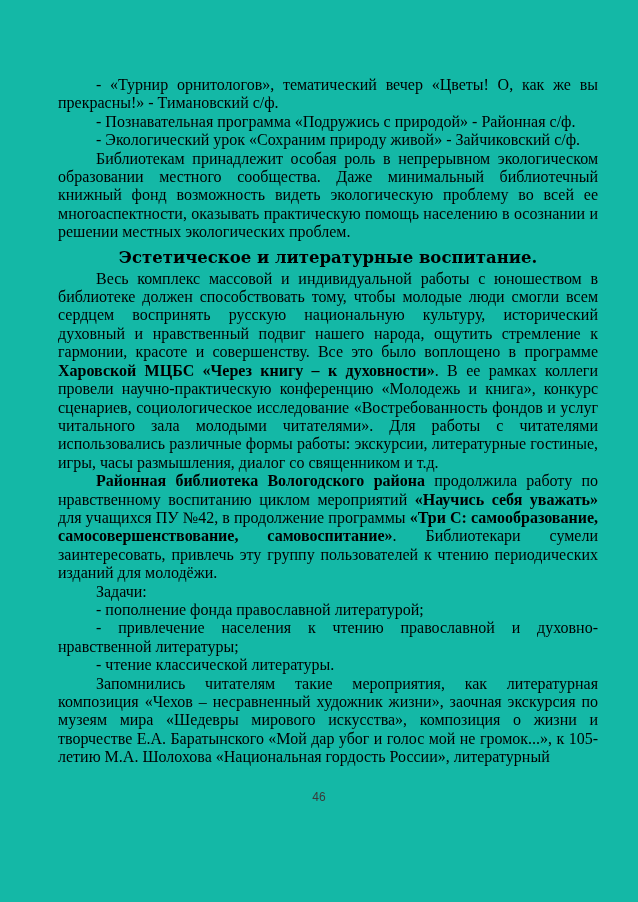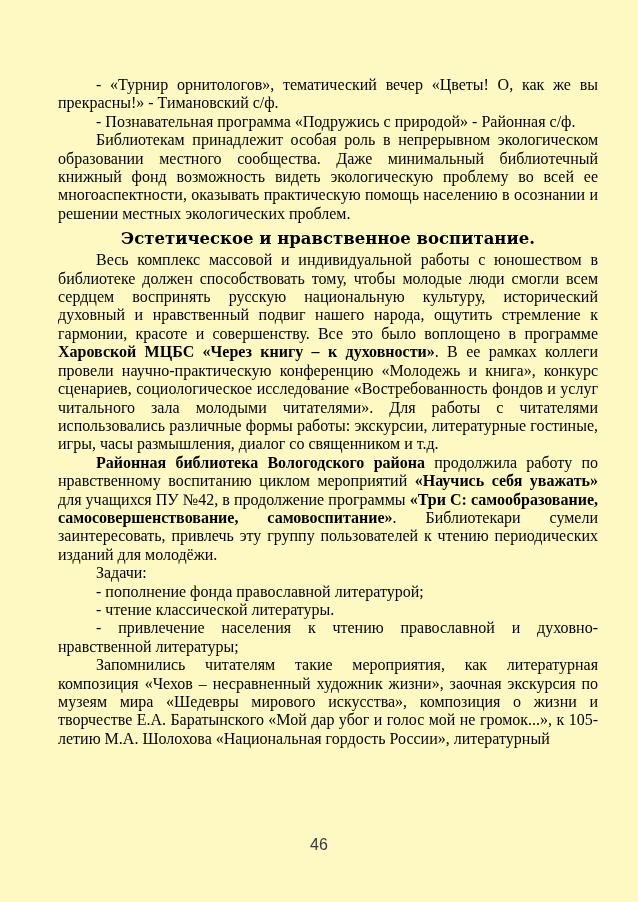--- a/index.html
+++ b/index.html
@@ -4,21 +4,21 @@
 <style>
   html, body {
     margin: 0;
     padding: 0;
     background: #ffffff;
   }
   .page {
     position: relative;
     width: 638px;
     height: 902px;
-    background: #fef9c3;
+    background: #14b8a6;
     overflow: hidden;
     color: #000000;
     font-family: "Liberation Serif", "DejaVu Serif", serif;
     font-size: 16px;
     line-height: 18.4px;
   }
   .content {
     position: absolute;
     top: 76px;
     left: 58px;
@@ -39,41 +39,42 @@
     font-family: "DejaVu Serif", serif;
     font-weight: bold;
     font-size: 16.5px;
     line-height: 20px;
   }
   .content b {
     font-weight: bold;
   }
   .pagenum {
     position: absolute;
-    top: 838px;
+    top: 790px;
     left: 0;
     width: 100%;
     text-align: center;
     font-family: "Liberation Sans", "DejaVu Sans", sans-serif;
-    font-size: 16px;
+    font-size: 12px;
     line-height: 14px;
     color: #3a3a3a;
   }
 </style>
 </head>
 <body>
 
 <div class="page">
   <div class="content">
       <p class="doc-para"><span>- «Турнир орнитологов», тематический вечер «Цветы! О, как же вы прекрасны!» - Тимановский с/ф.</span></p>
       <p class="doc-para"><span>- Познавательная программа «Подружись с природой» - Районная с/ф.</span></p>
+      <p class="doc-para"><span>- Экологический урок «Сохраним природу живой» - Зайчиковский с/ф.</span></p>
       <p class="doc-para spaced"><span>Библиотекам принадлежит особая роль в непрерывном экологическом образовании местного сообщества. Даже минимальный библиотечный книжный фонд возможность видеть экологическую проблему во всей ее многоаспектности, оказывать практическую помощь населению в осознании и решении местных экологических проблем.</span></p>
-      <div class="doc-heading"><b>Эстетическое и нравственное воспитание.</b></div>
+      <div class="doc-heading"><b>Эстетическое и литературные воспитание.</b></div>
       <p class="doc-para"><span>Весь комплекс массовой и индивидуальной работы с юношеством в библиотеке должен способствовать тому, чтобы молодые люди смогли всем сердцем воспринять русскую национальную культуру, исторический духовный и нравственный подвиг нашего народа, ощутить стремление к гармонии, красоте и совершенству. Все это было воплощено в программе </span><b>Харовской МЦБС «Через книгу – к духовности»</b><span>. В ее рамках коллеги провели научно-практическую конференцию «Молодежь и книга», конкурс сценариев, социологическое исследование «Востребованность фондов и услуг читального зала молодыми читателями». Для работы с читателями использовались различные формы работы: экскурсии, литературные гостиные, игры, часы размышления, диалог со священником и т.д.</span></p>
       <p class="doc-para"><b>Районная библиотека Вологодского района</b><span> продолжила работу по нравственному воспитанию циклом мероприятий </span><b>«Научись себя уважать»</b><span> для учащихся ПУ №42, в продолжение программы </span><b>«Три С: самообразование, самосовершенствование, самовоспитание»</b><span>. Библиотекари сумели заинтересовать, привлечь эту группу пользователей к чтению периодических изданий для молодёжи.</span></p>
       <p class="doc-para"><span>Задачи:</span></p>
       <p class="doc-para"><span>- пополнение фонда православной литературой;</span></p>
+      <p class="doc-para"><span>- привлечение населения к чтению православной и духовно-нравственной литературы;</span></p>
       <p class="doc-para"><span>- чтение классической литературы.</span></p>
-      <p class="doc-para"><span>- привлечение населения к чтению православной и духовно-нравственной литературы;</span></p>
       <p class="doc-para"><span>Запомнились читателям такие мероприятия, как литературная композиция «Чехов – несравненный художник жизни», заочная экскурсия по музеям мира «Шедевры мирового искусства», композиция о жизни и творчестве Е.А. Баратынского «Мой дар убог и голос мой не громок...», к 105-летию М.А. Шолохова «Национальная гордость России», литературный</span></p>
     </div>
   <div class="pagenum">46</div>
 </div>
 
 </body></html>

